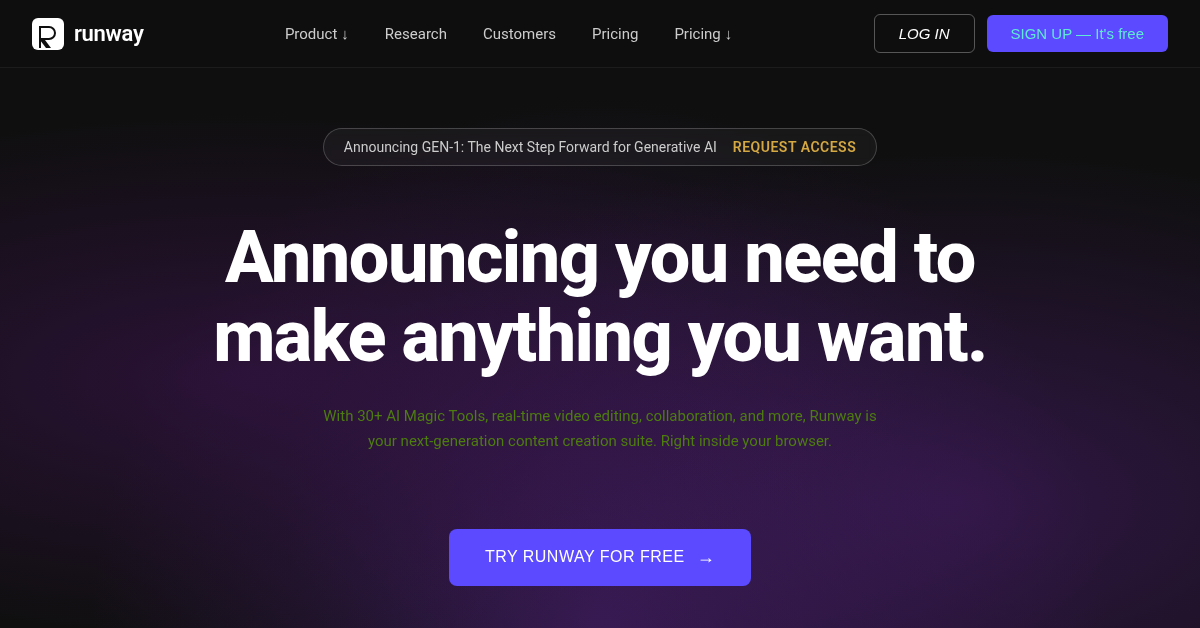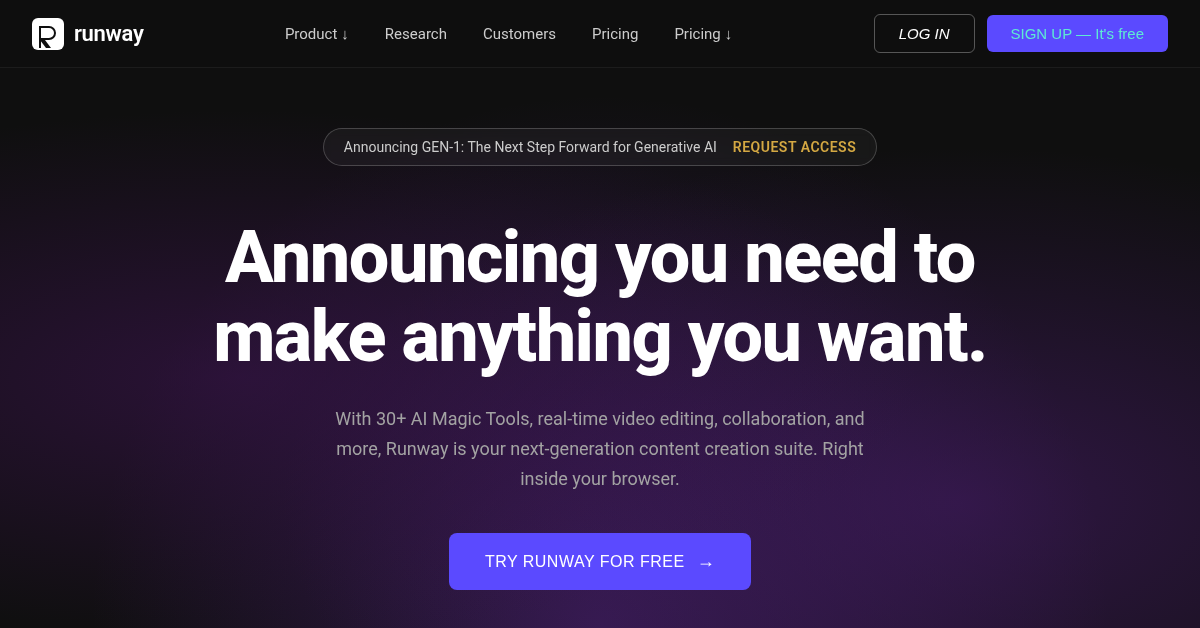--- a/index.html
+++ b/index.html
@@ -156,26 +156,26 @@
       font-weight: 800;
       line-height: 1.1;
       text-align: center;
       color: #ffffff;
       max-width: 780px;
       margin-bottom: 28px;
       letter-spacing: -1.5px;
     }
 
     .hero-subtext {
-      font-size: 18px;
+      font-size: 15px;
       line-height: 1.65;
       text-align: center;
-      color: #a3a3a3;
+      color: #4d7c0f;
       max-width: 560px;
-      margin-bottom: 40px;
+      margin-bottom: 75px;
     }
 
     
     .btn-try {
       display: flex;
       align-items: center;
       gap: 12px;
       padding: 18px 36px;
       background: #5b4aff;
       border: none;

